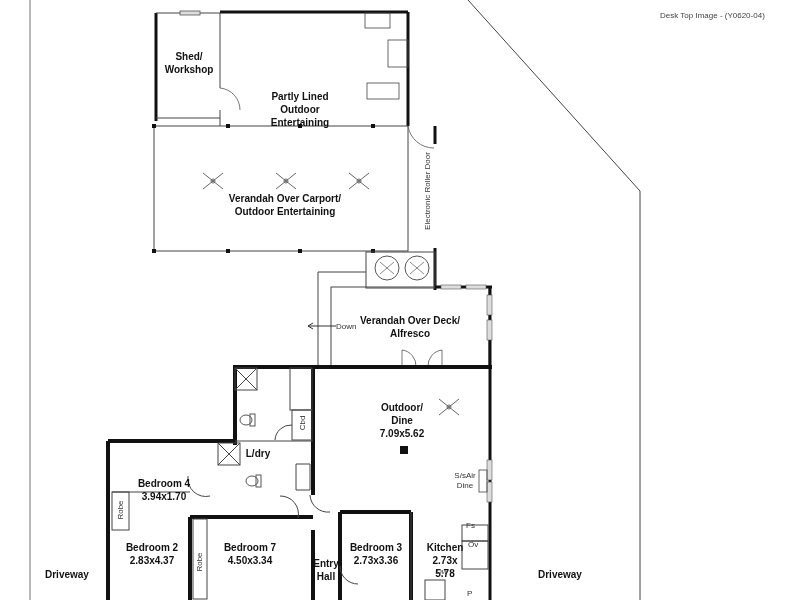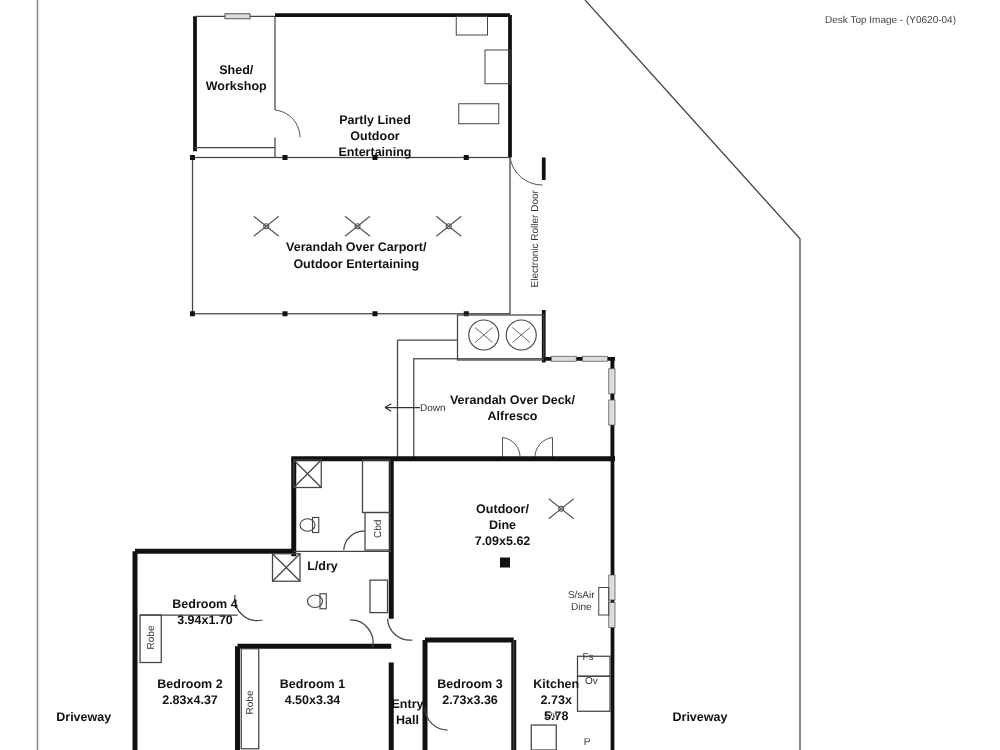--- a/index.html
+++ b/index.html
@@ -153,21 +153,21 @@
 Dine
 7.09x5.62</div>
 <div class="lbl-sm" style="left:447px;top:471px;width:36px;">S/sAir
 Dine</div>
 <div class="lbl-sm vert" style="left:293px;top:418px;width:20px;">Cbd</div>
 <div class="lbl" style="left:241px;top:447px;width:34px;">L/dry</div>
 <div class="lbl" style="left:130px;top:477px;width:68px;">Bedroom 4
 3.94x1.70</div>
 <div class="lbl" style="left:117px;top:541px;width:70px;">Bedroom 2
 2.83x4.37</div>
-<div class="lbl" style="left:215px;top:541px;width:70px;">Bedroom 1
+<div class="lbl" style="left:215px;top:541px;width:70px;">Bedroom 7
 4.50x3.34</div>
 <div class="lbl" style="left:341px;top:541px;width:70px;">Bedroom 3
 2.73x3.36</div>
 <div class="lbl-sm vert" style="left:106px;top:505px;width:30px;">Robe</div>
 <div class="lbl-sm vert" style="left:185px;top:557px;width:30px;">Robe</div>
 <div class="lbl" style="left:308px;top:557px;width:36px;text-align:center;">Entry
 Hall</div>
 <div class="lbl" style="left:425px;top:541px;width:40px;">Kitchen
 2.73x
 5.78</div>

